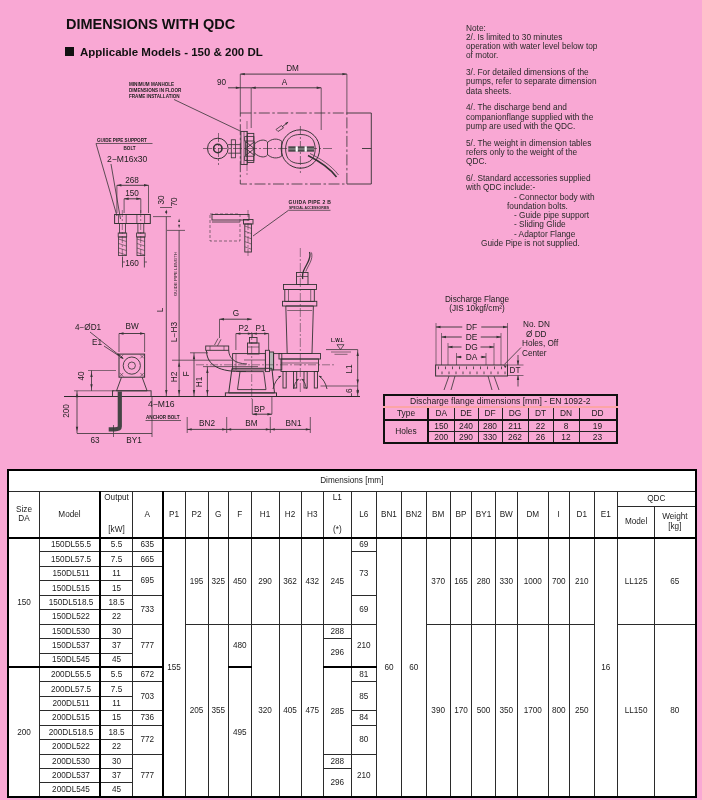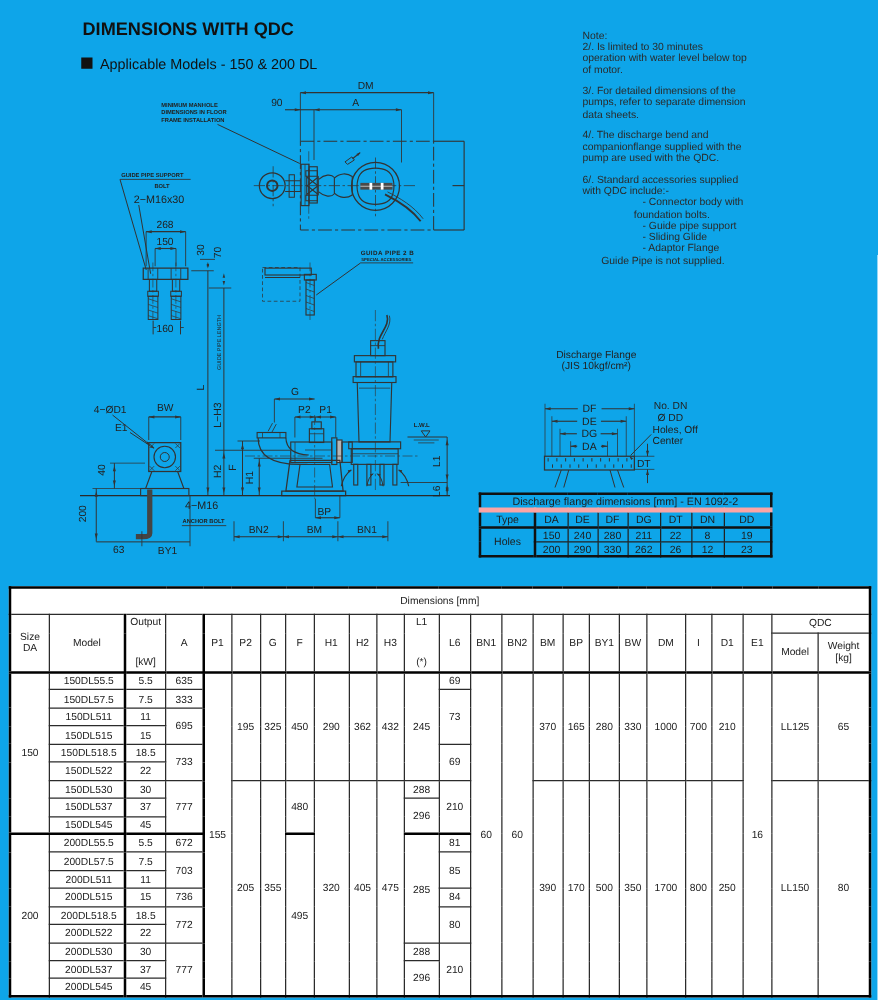--- a/index.html
+++ b/index.html
@@ -1,33 +1,33 @@
 <!DOCTYPE html>
 <html><head>
 <meta charset="utf-8">
 <style>
   html,body{margin:0;padding:0;background:#fff;}
-  #page{position:relative;width:702px;height:800px;background:#0ea5e9;
+  #page{position:relative;width:702px;height:800px;background:#f9a8d4;
         font-family:"Liberation Sans",sans-serif;color:#1d1d1d;overflow:hidden;}
   .abs{position:absolute;}
   #title{left:66px;top:15.5px;font-size:14.5px;font-weight:bold;letter-spacing:0px;color:#111;}
-  #subtitle{left:65px;top:45.5px;font-size:11.5px;font-weight:normal;color:#111;}
+  #subtitle{left:65px;top:45.5px;font-size:11.5px;font-weight:bold;color:#111;}
   #subtitle .sq{display:inline-block;width:9px;height:9px;background:#111;margin-right:6px;}
   
   #notes{left:466px;top:23.5px;width:140px;font-size:8.3px;line-height:9.3px;color:#2a2a2a;white-space:nowrap;}
   #notes p{margin:0 0 7.4px 0;}
   #notes .ind{margin-left:48px;}
   #notes .ind2{margin-left:41px;}
   #notes .gp{margin-left:15px;}
   
-  #dflabel{left:443px;top:279px;font-size:8.2px;color:#222;text-align:center;width:68px;line-height:9px;}
+  #dflabel{left:443px;top:295px;font-size:8.2px;color:#222;text-align:center;width:68px;line-height:9px;}
   
   #ftable{left:383px;top:394px;border-collapse:collapse;table-layout:fixed;border:2px solid #111;}
   #ftable td{border:1px solid #222;font-size:8.4px;color:#1d1d1d;text-align:center;padding:0;height:9.5px;}
-  #ftable .tt{font-size:8.6px;height:9px;border-bottom:4px solid #fca5a5;}
+  #ftable .tt{font-size:8.6px;height:9px;border-bottom:2px solid #fca5a5;}
   #ftable .hd td{height:10.5px;border-bottom:2px solid #111;}
   #ftable .tcol{border-right:2px solid #111;}
   
   #mtable{left:7px;top:469px;border-collapse:collapse;table-layout:fixed;background:#fff;}
   #mtable td{border:1px solid #2b2b2b;font-size:8.2px;color:#1c1c1c;text-align:center;padding:0;
              white-space:nowrap;overflow:visible;}
   #mtable .lft{text-align:center;padding-left:3px;}
   #mtable tr{height:14.44px;}
   #mtable tr.hr1{height:21px;}
   #mtable tr.hr2{height:15px;}
@@ -43,20 +43,21 @@
 <body>
 <div id="page">
   <div class="abs" id="title">DIMENSIONS WITH QDC</div>
   <div class="abs" id="subtitle"><span class="sq"></span>Applicable Models - 150 &amp; 200 DL</div>
 
   <div class="abs" id="notes">
     <p style="margin-bottom:0">Note:</p>
     <p>2/. Is limited to 30 minutes<br>operation with water level below top<br>of motor.</p>
     <p>3/. For detailed dimensions of the<br>pumps, refer to separate dimension<br>data sheets.</p>
     <p>4/. The discharge bend and<br>companionflange supplied with the<br>pump are used with the QDC.</p>
+    <p>5/. The weight in dimension tables<br>refers only to the weight of the<br>QDC.</p>
     <p style="margin-bottom:0">6/. Standard accessories supplied<br>with QDC include:-</p>
     <div class="ind">- Connector body with</div>
     <div class="ind2">foundation bolts.</div>
     <div class="ind">- Guide pipe support</div>
     <div class="ind">- Sliding Glide</div>
     <div class="ind">- Adaptor Flange</div>
     <div class="gp">Guide Pipe is not supplied.</div>
   </div>
 
   <div class="abs" id="dflabel">Discharge Flange<br>(JIS 10kgf/cm²)</div>
@@ -203,21 +204,21 @@
           <td rowspan="6">1000</td>
           <td rowspan="6">700</td>
           <td rowspan="6">210</td>
           <td rowspan="18">16</td>
           <td rowspan="6">LL125</td>
           <td rowspan="6">65</td>
         </tr>
 <tr>
           <td class="lft thkR">150DL57.5</td>
           <td>7.5</td>
-          <td class="thkR">333</td>
+          <td class="thkR">665</td>
           <td rowspan="3">73</td>
         </tr>
 <tr>
           <td class="lft thkR">150DL511</td>
           <td>11</td>
           <td rowspan="2" class="thkR">695</td>
         </tr>
 <tr>
           <td class="lft thkR">150DL515</td>
           <td>15</td>

